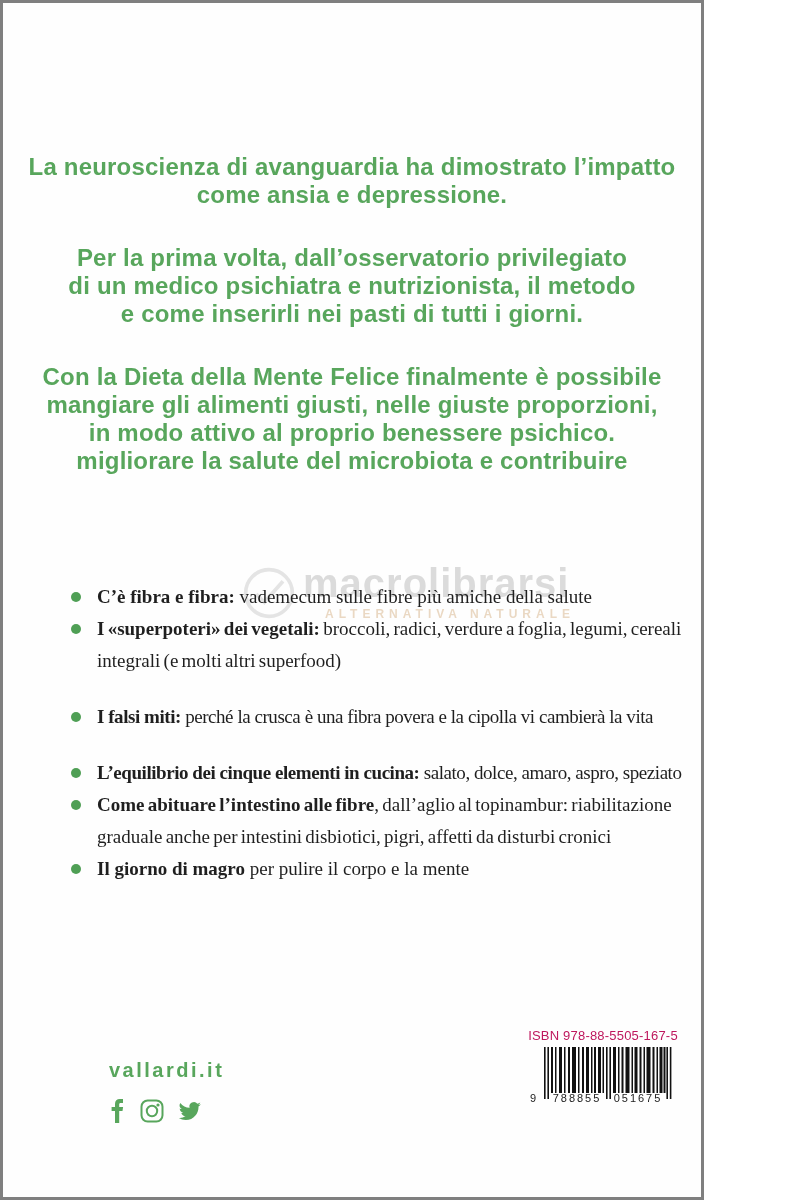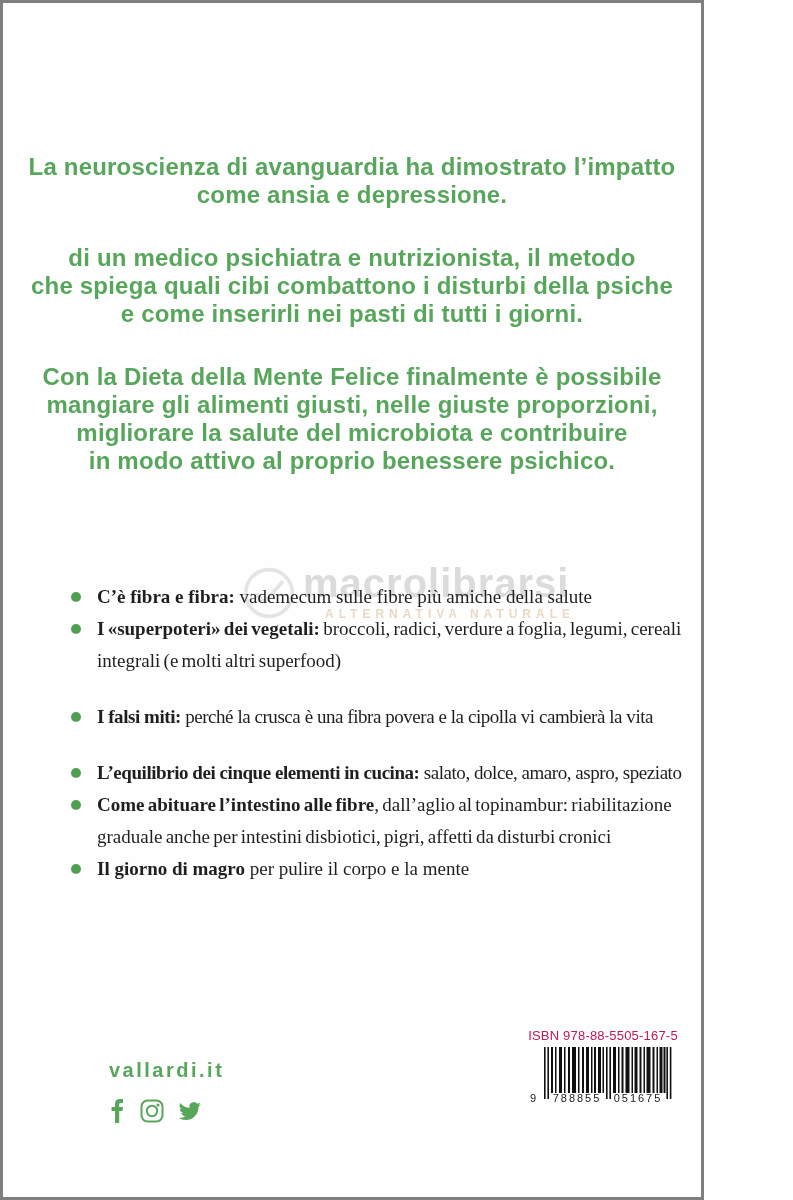--- a/index.html
+++ b/index.html
@@ -59,29 +59,29 @@
 <body>
 
 <div class="page">
 
   <div class="intro">
     <p>
       <span class="gline" style="display:block">La neuroscienza di avanguardia ha dimostrato l’impatto</span>
       <span class="gline" style="display:block">come ansia e depressione.</span>
     </p>
     <p>
+      <span class="gline" style="display:block">Per la prima volta, dall’osservatorio privilegiato</span>
       <span class="gline" style="display:block">di un medico psichiatra e nutrizionista, il metodo</span>
-      <span class="gline" style="display:block">che spiega quali cibi combattono i disturbi della psiche</span>
       <span class="gline" style="display:block">e come inserirli nei pasti di tutti i giorni.</span>
     </p>
     <p>
       <span class="gline" style="display:block">Con la Dieta della Mente Felice finalmente è possibile</span>
       <span class="gline" style="display:block">mangiare gli alimenti giusti, nelle giuste proporzioni,</span>
+      <span class="gline" style="display:block">in modo attivo al proprio benessere psichico.</span>
       <span class="gline" style="display:block">migliorare la salute del microbiota e contribuire</span>
-      <span class="gline" style="display:block">in modo attivo al proprio benessere psichico.</span>
     </p>
   </div>
 
   <div class="watermark">
     <svg class="wm-logo" width="56" height="56" viewBox="0 0 24 24">
       <circle cx="12" cy="12" r="10" fill="none" stroke="#8a8a8a" stroke-width="1.6"></circle>
       <path d="M6.5 12.5l3.5 3.5 8-9" fill="none" stroke="#8a8a8a" stroke-width="1.6"></path>
     </svg>
     <span class="wm-name">macrolibrarsi</span>
     <span class="wm-tagline">ALTERNATIVA NATURALE</span>

